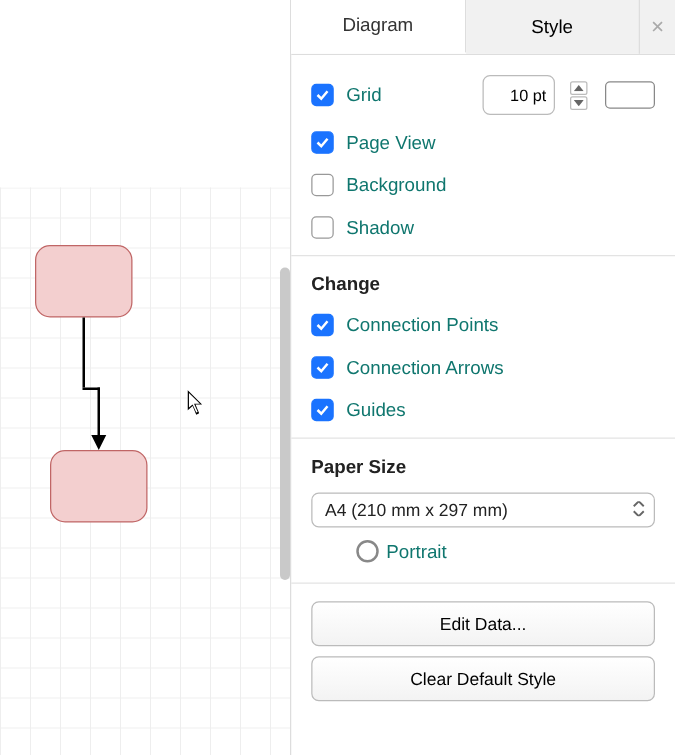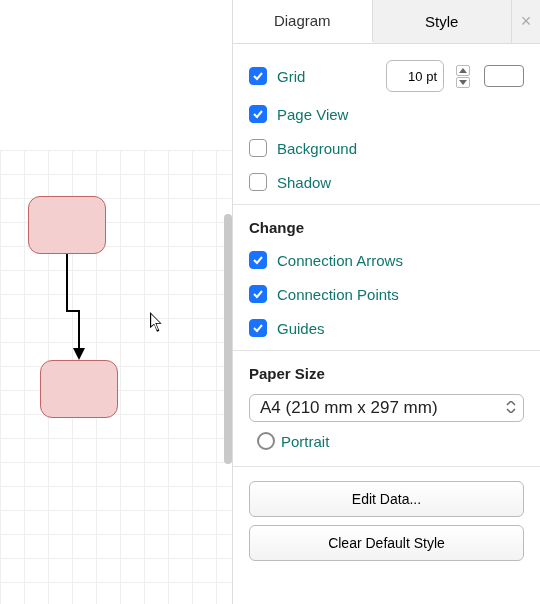--- a/index.html
+++ b/index.html
@@ -205,21 +205,21 @@
     height: 1px;
     background: #e3e3e3;
     margin: 6px -16px 14px -16px;
   }
   .select {
     width: 100%;
     height: 28px;
     border: 1px solid #bbb;
     border-radius: 6px;
     padding: 0 28px 0 10px;
-    font-size: 17px;
+    font-size: 14px;
     background: #fff;
     appearance: none;
     position: relative;
     display: flex;
     align-items: center;
     cursor: pointer;
   }
   .select-wrap {
     position: relative;
     margin-bottom: 10px;
@@ -228,21 +228,21 @@
     position: absolute;
     right: 8px;
     top: 50%;
     transform: translateY(-50%);
     pointer-events: none;
   }
   .radio-row {
     display: flex;
     align-items: center;
     gap: 26px;
-    margin-left: 8px;
+    margin-left: 36px;
     margin-top: 8px;
   }
   .radio-group {
     display: flex;
     align-items: center;
     gap: 6px;
     cursor: pointer;
   }
   .radio {
     width: 18px; height: 18px;
@@ -351,29 +351,29 @@
 
       
       <div class="section-title">Change</div>
 
       <div class="row">
         <span class="checkbox checked">
           <svg viewBox="0 0 12 12">
               <path d="M2 6 L5 9 L10 3" stroke="#fff" stroke-width="2" fill="none"></path>
             </svg>
         </span>
-        <span class="label">Connection Arrows</span>
+        <span class="label">Connection Points</span>
       </div>
       <div class="row">
         <span class="checkbox checked">
           <svg viewBox="0 0 12 12">
               <path d="M2 6 L5 9 L10 3" stroke="#fff" stroke-width="2" fill="none"></path>
             </svg>
         </span>
-        <span class="label">Connection Points</span>
+        <span class="label">Connection Arrows</span>
       </div>
       <div class="row">
         <span class="checkbox checked">
           <svg viewBox="0 0 12 12">
               <path d="M2 6 L5 9 L10 3" stroke="#fff" stroke-width="2" fill="none"></path>
             </svg>
         </span>
         <span class="label">Guides</span>
       </div>
 

